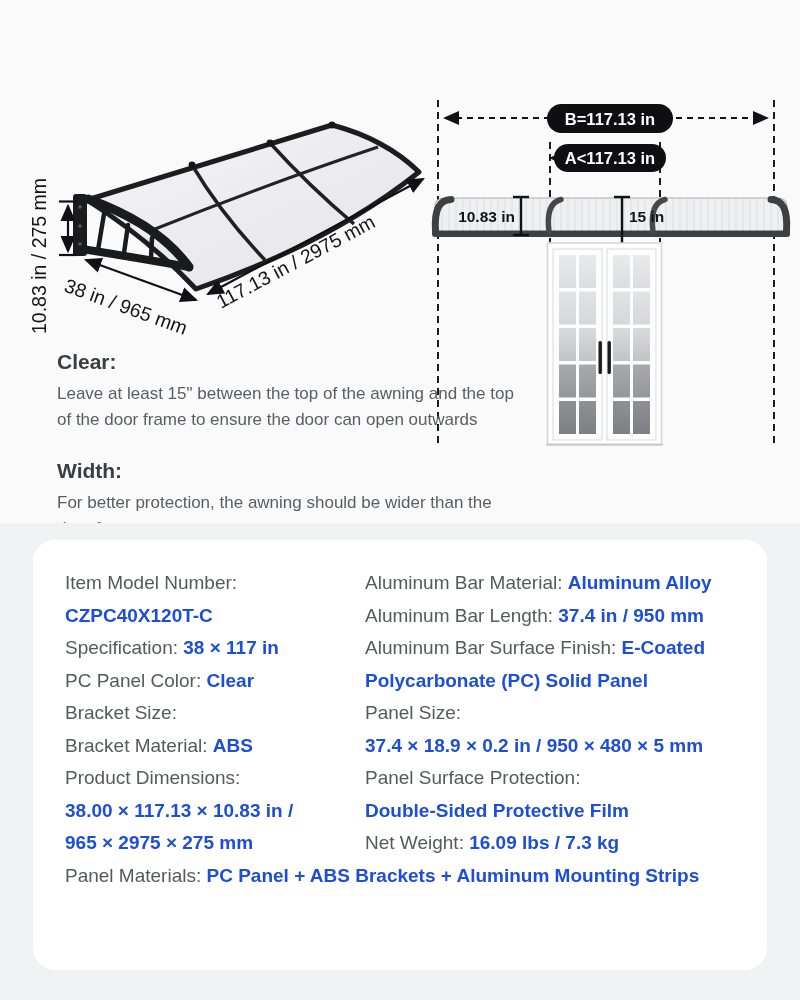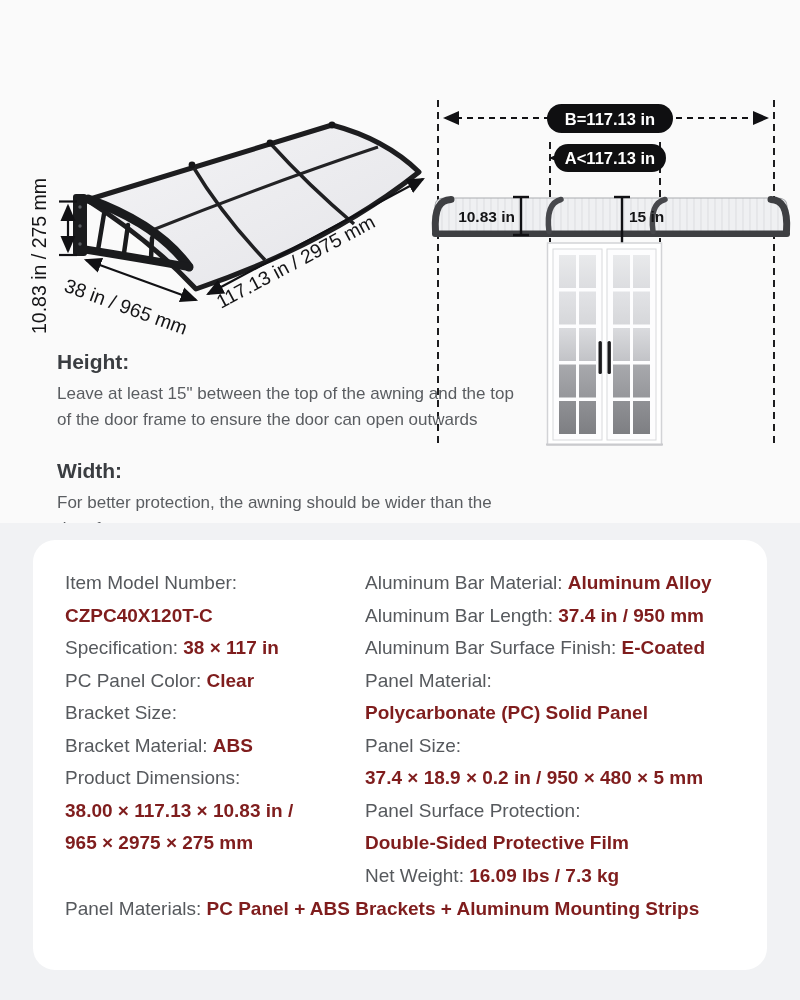--- a/index.html
+++ b/index.html
@@ -21,21 +21,21 @@
 
   
   .spec-section{position:absolute;left:0;top:523px;width:800px;height:477px;background:#f1f2f4;}
   .spec-card{position:absolute;left:33px;top:17px;width:734px;height:430px;background:#ffffff;
              border-radius:22px;box-sizing:border-box;padding:27px 20px 0 32px;}
   .spec-cols{display:flex;}
   .col-l{width:300px;flex:0 0 300px;}
   .col-r{flex:1;}
   .spec-line{font-size:19px;line-height:32.5px;white-space:nowrap;}
   .spec-line .lbl{color:#56595d;font-weight:400;}
-  .spec-line .val{color:#7f1d1d;font-weight:700;}
+  .spec-line .val{color:#1d4ed8;font-weight:700;}
   .spec-footer .spec-line{margin-top:0.5px;}
 </style>
 </head>
 <body>
 
 <div class="page">
 
   <svg class="iso-svg" width="445" height="260" viewBox="0 85 445 260">
     <defs>
       <linearGradient id="canopyGrad" x1="0" y1="0" x2="1" y2="1">
@@ -178,21 +178,21 @@
           <rect x="615" y="401" width="17" height="33" fill="url(#pr5)"></rect>
           <rect x="635" y="401" width="17" height="33" fill="url(#pr5)"></rect>
         </g>
       <rect x="600.5" y="341" width="3.4" height="33" rx="1.6" fill="#1b1b1d"></rect>
       <rect x="609.5" y="341" width="3.4" height="33" rx="1.6" fill="#1b1b1d"></rect>
       <rect x="548" y="443.5" width="117" height="2" fill="#c9cacd"></rect>
     </g>
   </svg>
 
   <div class="notes">
-    <h3>Height:</h3>
+    <h3>Clear:</h3>
     <p class="p1">Leave at least 15" between the top of the awning and the top of the door frame to ensure the door can open outwards</p>
     <div class="gap"></div>
     <h3>Width:</h3>
     <p class="p2">For better protection, the awning should be wider than the door frame</p>
   </div>
 
   <div class="spec-section">
     <div class="spec-card">
       <div class="spec-cols">
         <div class="col-l" id="col-left">
@@ -203,21 +203,20 @@
             <div class="spec-line"><span class="lbl">Bracket Size:</span></div>
             <div class="spec-line"><span class="lbl">Bracket Material: </span><span class="val">ABS</span></div>
             <div class="spec-line"><span class="lbl">Product Dimensions:</span></div>
             <div class="spec-line"><span class="val">38.00 × 117.13 × 10.83 in /</span></div>
             <div class="spec-line"><span class="val">965 × 2975 × 275 mm</span></div>
           </div>
         <div class="col-r" id="col-right">
             <div class="spec-line"><span class="lbl">Aluminum Bar Material: </span><span class="val">Aluminum Alloy</span></div>
             <div class="spec-line"><span class="lbl">Aluminum Bar Length: </span><span class="val">37.4 in / 950 mm</span></div>
             <div class="spec-line"><span class="lbl">Aluminum Bar Surface Finish: </span><span class="val">E-Coated</span></div>
-            <div class="spec-line"><span class="lbl">Panel Material:</span></div>
             <div class="spec-line"><span class="val">Polycarbonate (PC) Solid Panel</span></div>
             <div class="spec-line"><span class="lbl">Panel Size:</span></div>
             <div class="spec-line"><span class="val">37.4 × 18.9 × 0.2 in / 950 × 480 × 5 mm</span></div>
             <div class="spec-line"><span class="lbl">Panel Surface Protection:</span></div>
             <div class="spec-line"><span class="val">Double-Sided Protective Film</span></div>
             <div class="spec-line"><span class="lbl">Net Weight: </span><span class="val">16.09 lbs / 7.3 kg</span></div>
           </div>
       </div>
       <div class="spec-footer" id="row-main">
           <div class="spec-line"><span class="lbl">Panel Materials: </span><span class="val">PC Panel + ABS Brackets + Aluminum Mounting Strips</span></div>

